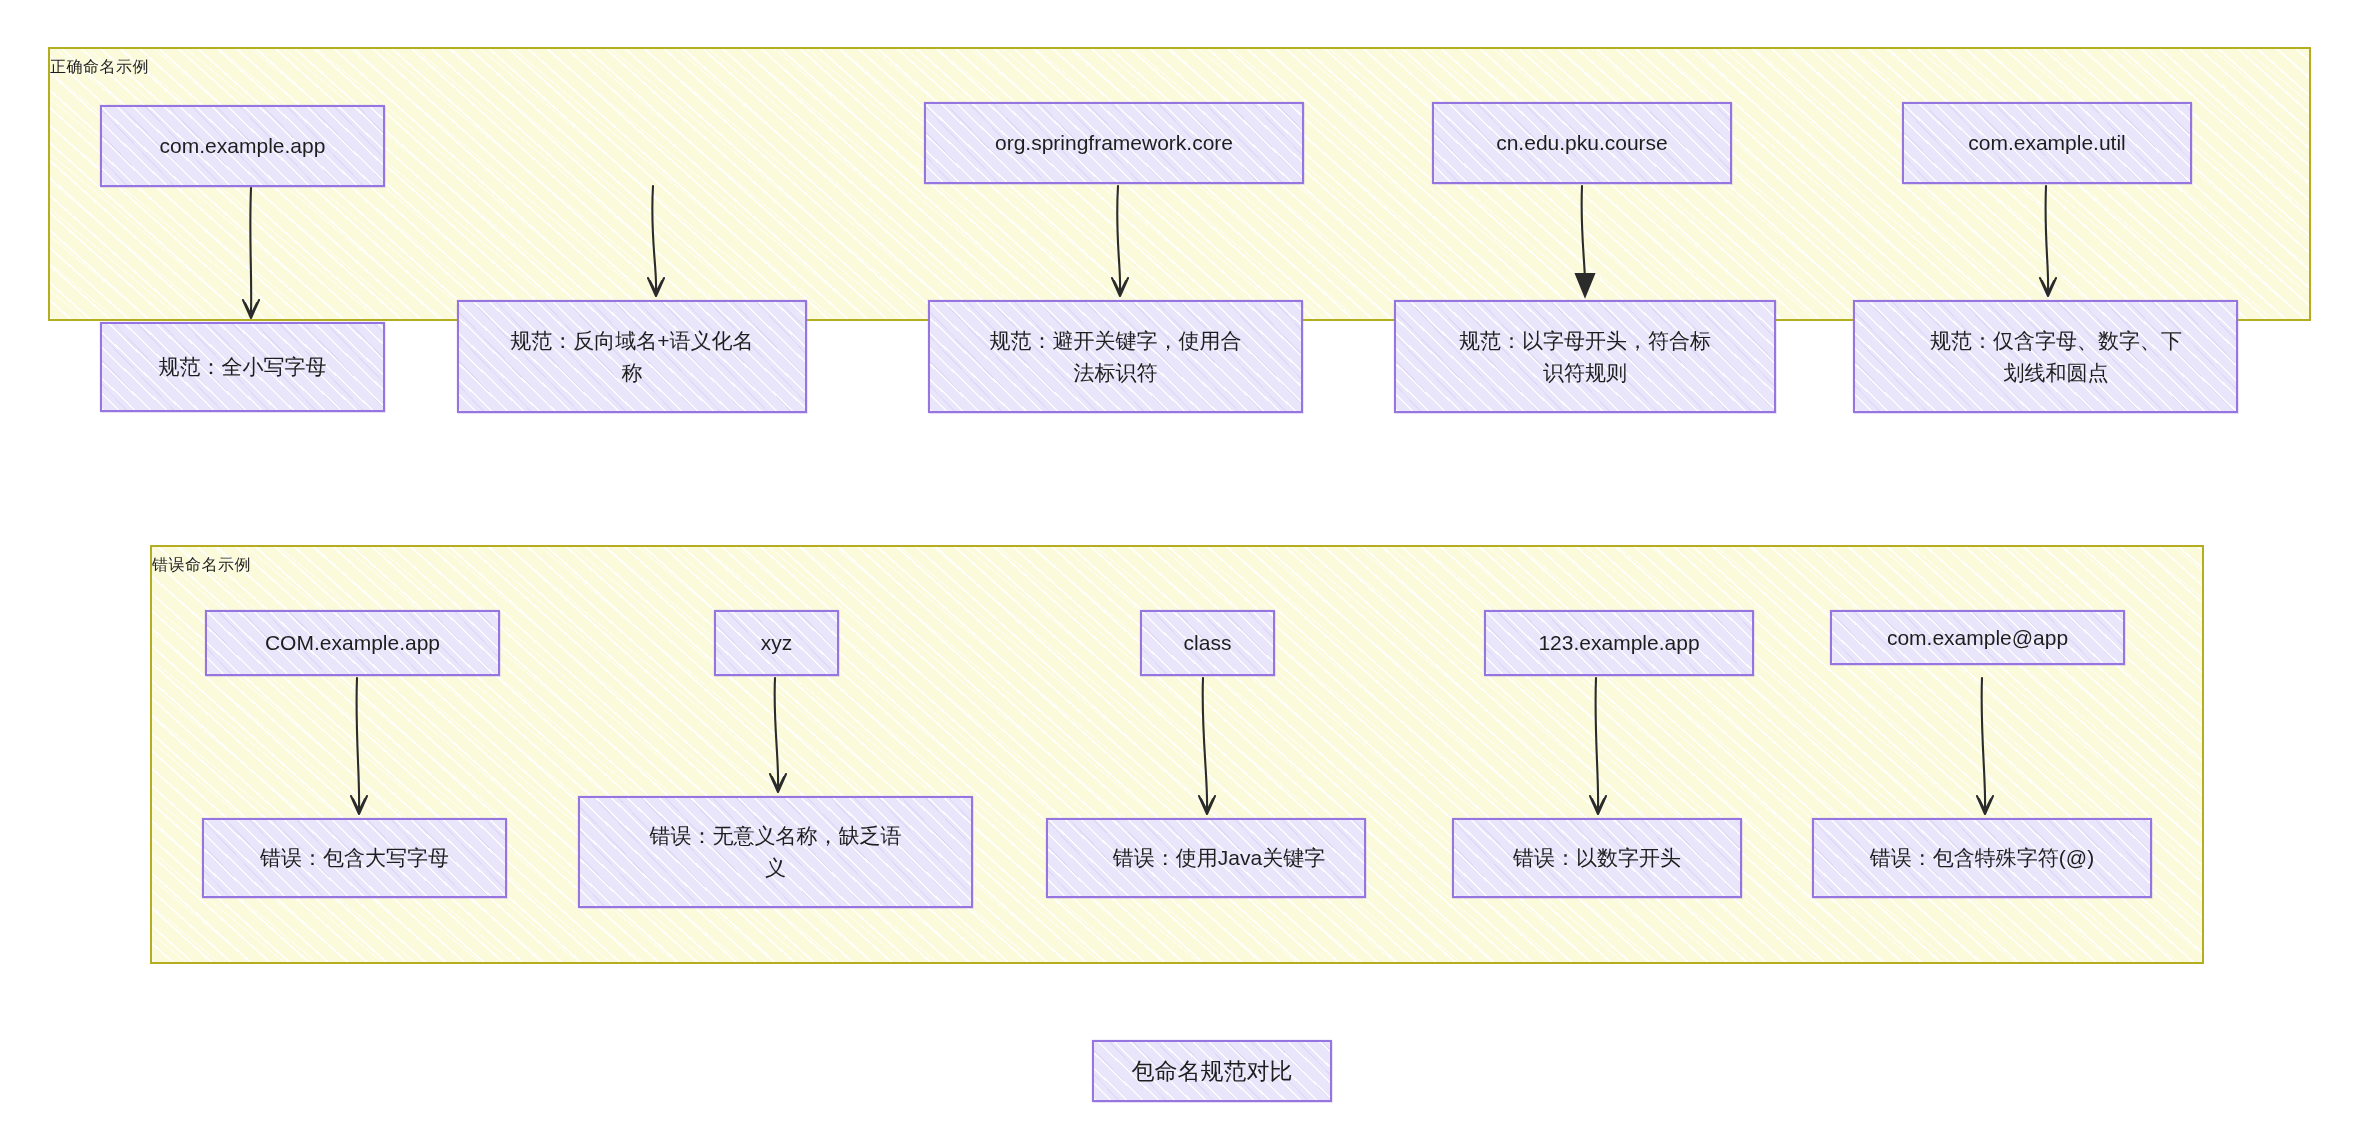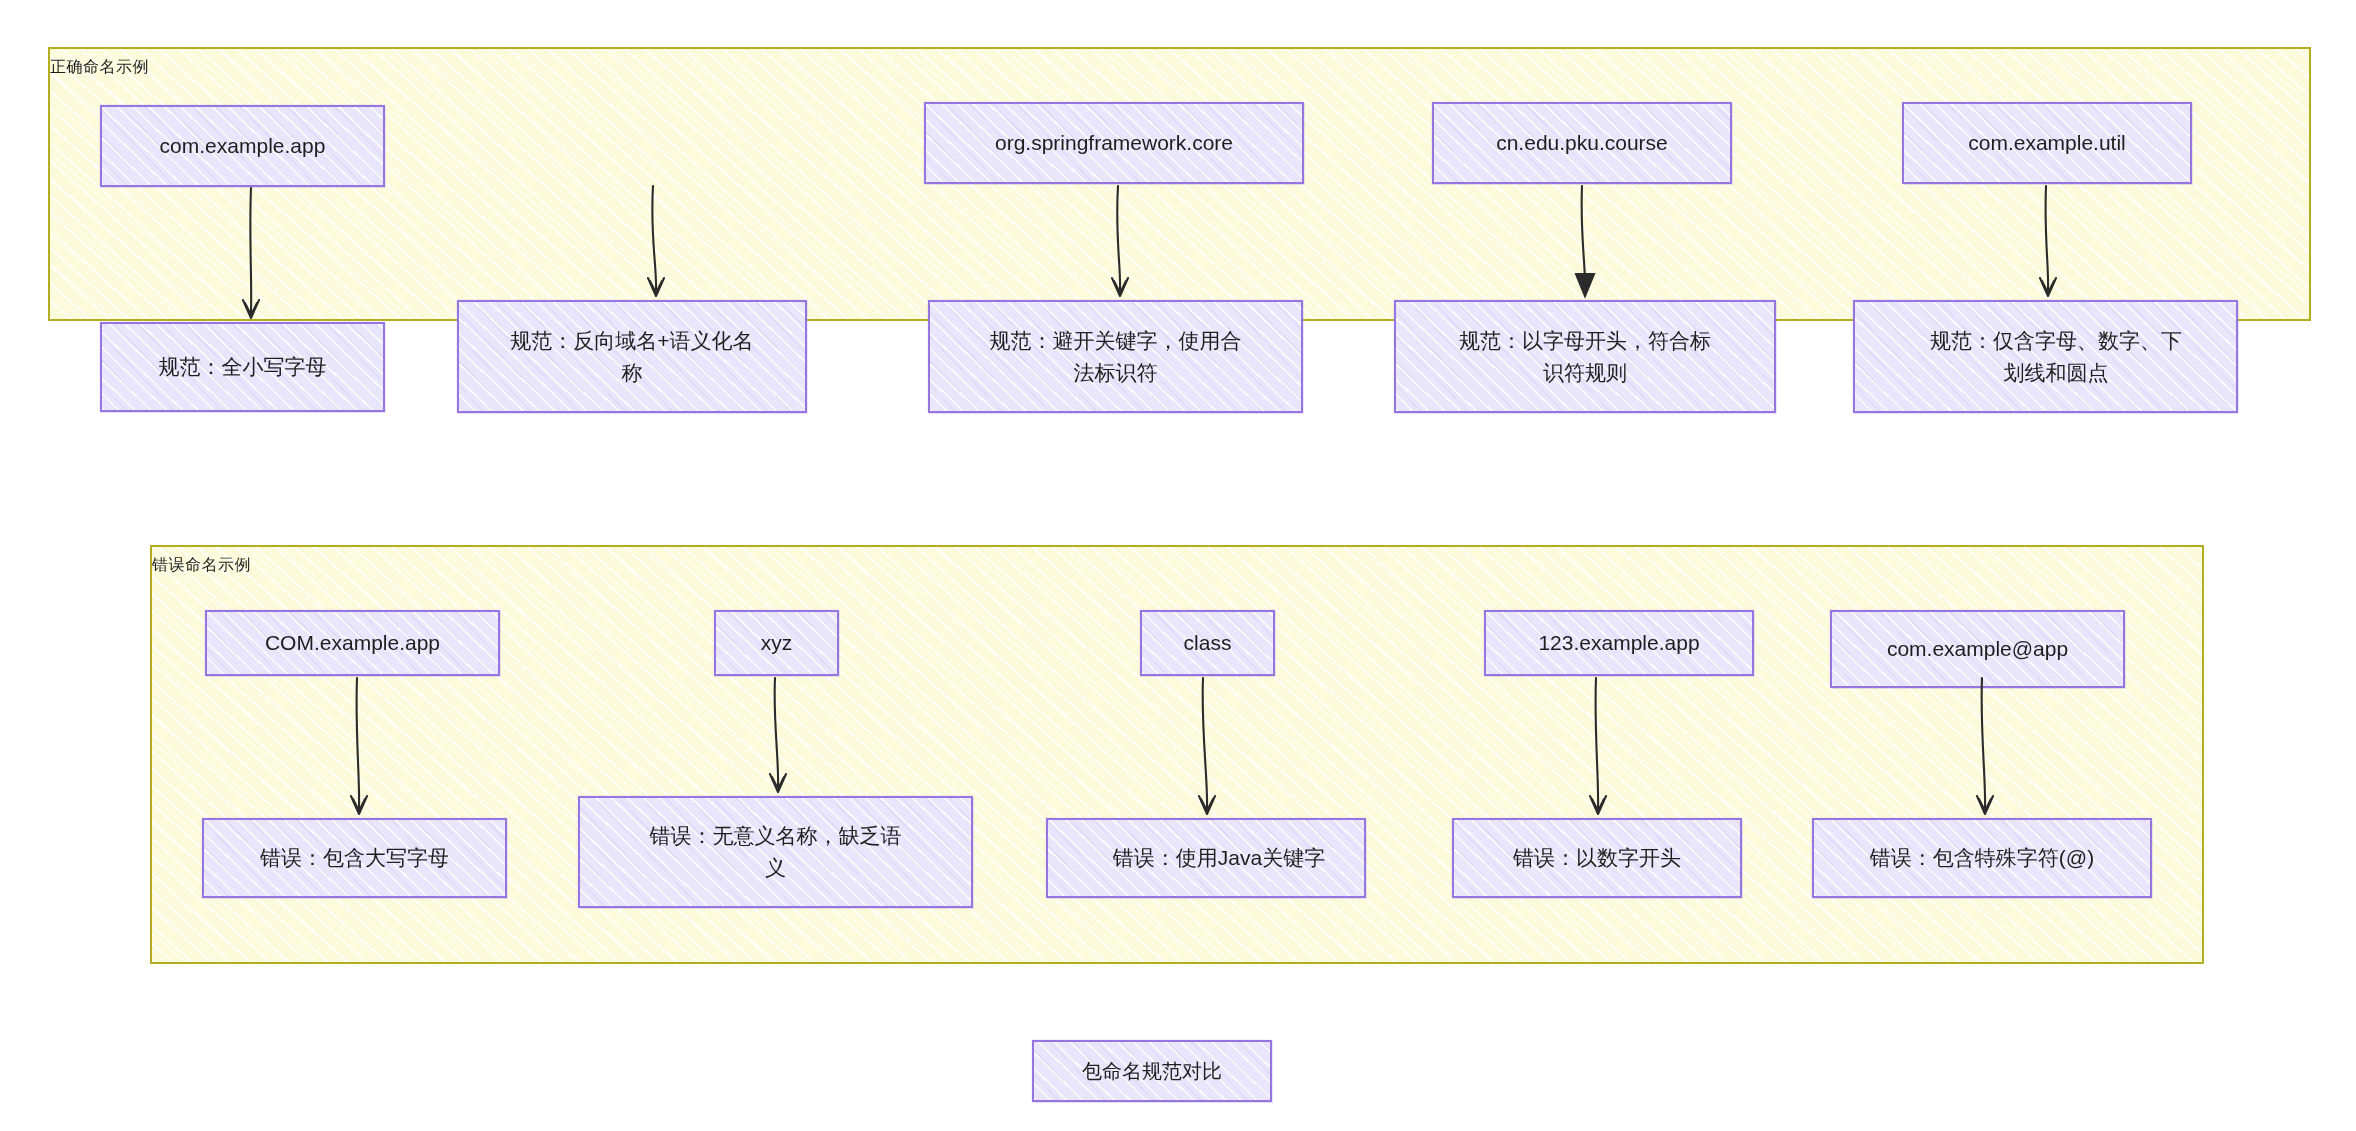--- a/index.html
+++ b/index.html
@@ -166,42 +166,42 @@
   </div>
   <div class="node" style="left:714px;  top:610px; width:125px; height:66px;">
     <span class="label">xyz</span>
   </div>
   <div class="node" style="left:1140px; top:610px; width:135px; height:66px;">
     <span class="label">class</span>
   </div>
   <div class="node" style="left:1484px; top:610px; width:270px; height:66px;">
     <span class="label">123.example.app</span>
   </div>
-  <div class="node" style="left:1830px; top:610px; width:295px; height:78px;">
+  <div class="node" style="left:1830px; top:610px; width:295px; height:55px;">
     <span class="label">com.example@app</span>
   </div>
 
   <div class="node" style="left:202px;  top:818px; width:305px; height:80px;">
     <span class="label">错误：包含大写字母</span>
   </div>
   <div class="node" style="left:578px;  top:796px; width:395px; height:112px;">
     <span class="label">错误：无意义名称，缺乏语
 义</span>
   </div>
   <div class="node" style="left:1046px; top:818px; width:320px; height:80px;padding-left:36px;">
     <span class="label">错误：使用Java关键字</span>
   </div>
   <div class="node" style="left:1452px; top:818px; width:290px; height:80px;">
     <span class="label">错误：以数字开头</span>
   </div>
   <div class="node" style="left:1812px; top:818px; width:340px; height:80px;">
     <span class="label">错误：包含特殊字符(@)</span>
   </div>
 
-  <div class="node" style="left:1032px; top:1040px; width:240px; height:62px; font-size:20px;">
+  <div class="node" style="left:1092px; top:1040px; width:240px; height:62px; font-size:23px;">
     <span class="label">包命名规范对比</span>
   </div>
 
   <svg id="arrows" viewBox="0 0 2356 1131">
 
     <g>
       <path d="M 251 188 C 249 238, 252 276, 251 312"></path>
       <polyline class="head" points="243,300 251,318 259,300"></polyline>
       <polyline class="head" points="245,303 251,315 257,303"></polyline>
     </g>

